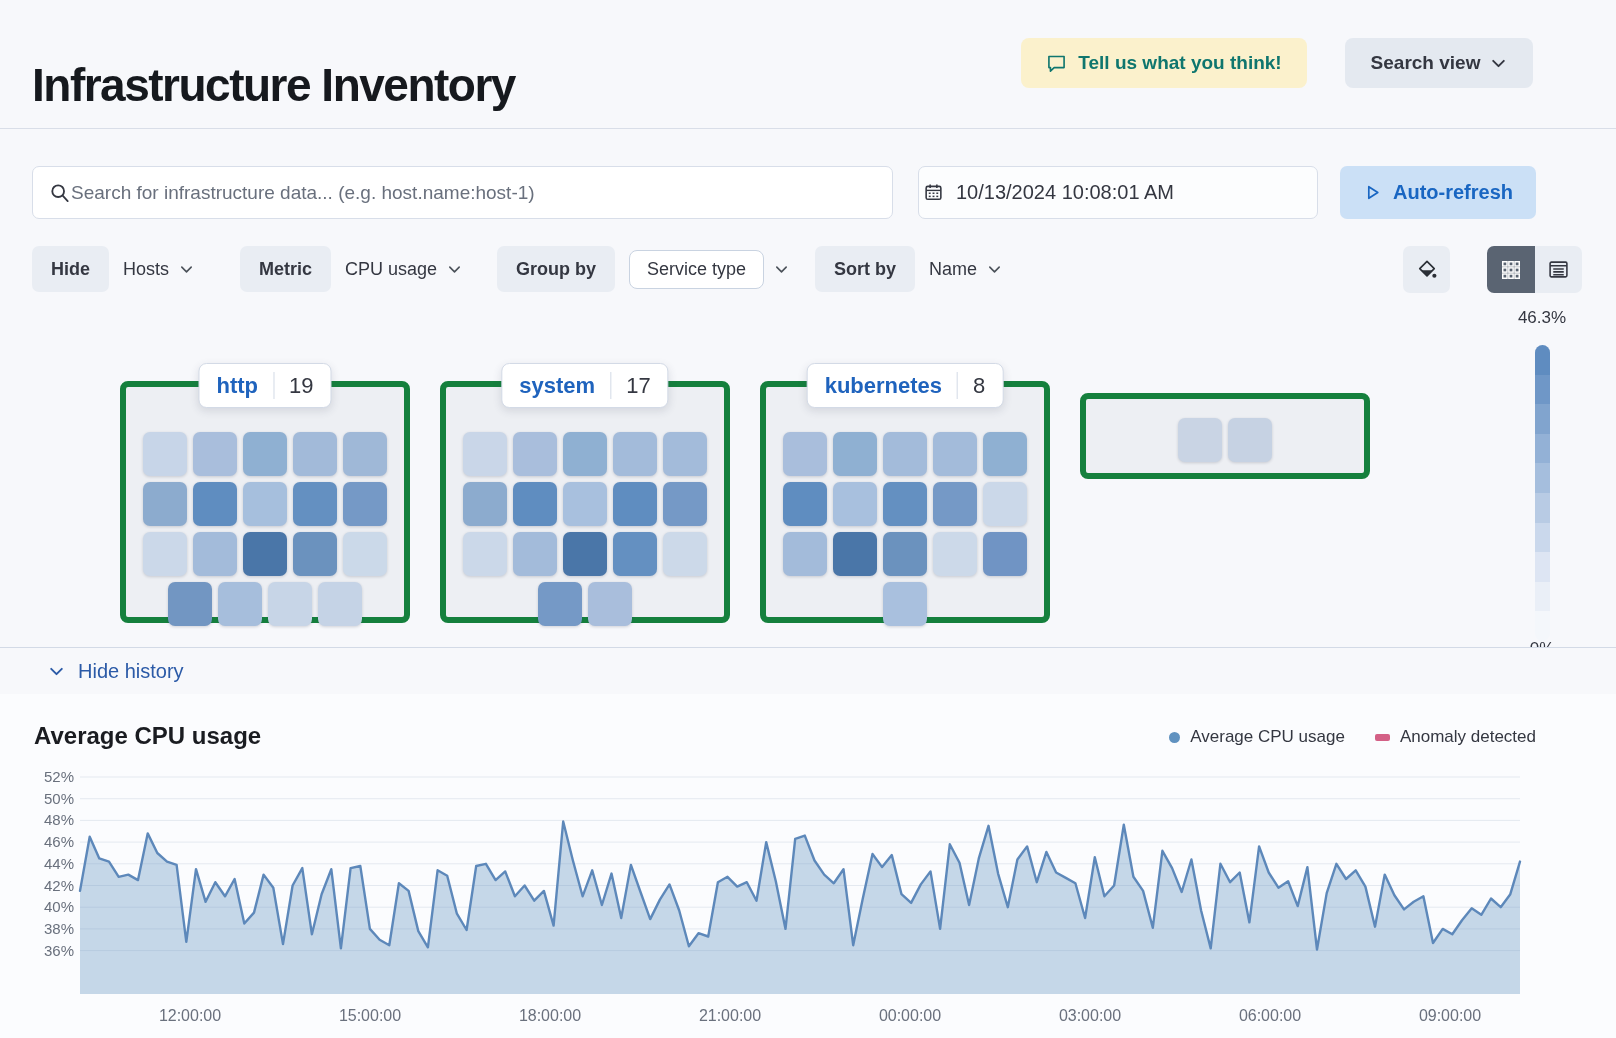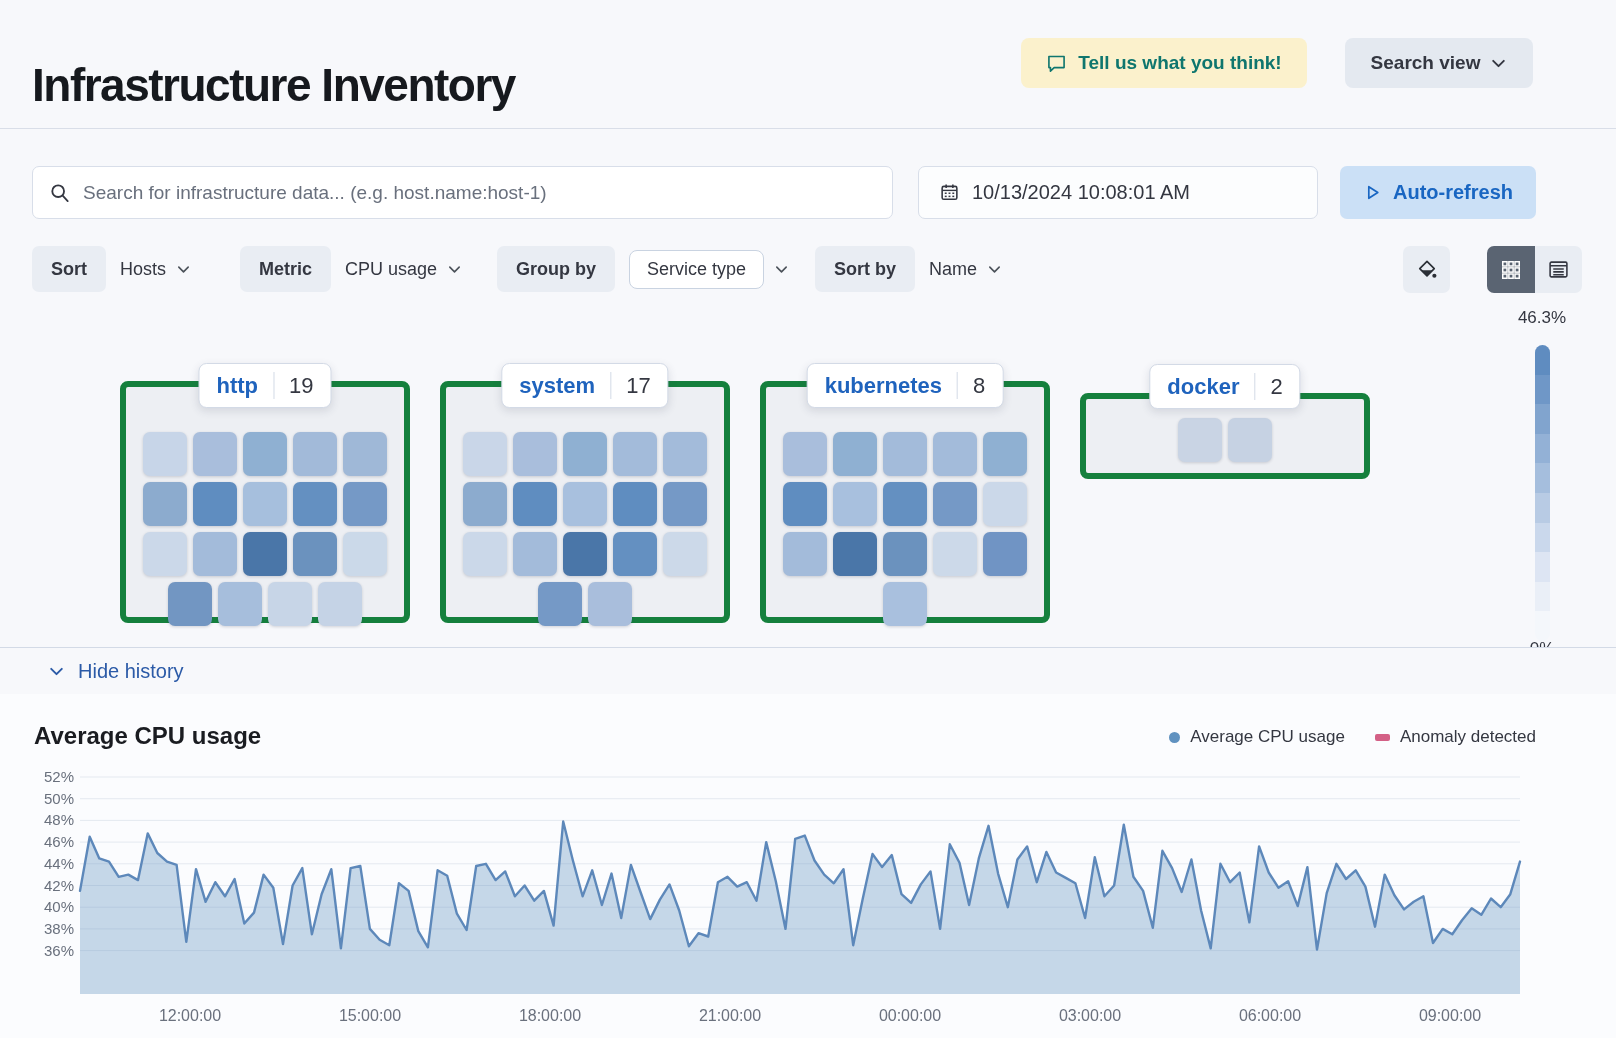--- a/index.html
+++ b/index.html
@@ -10,25 +10,25 @@
   
   .page-title { position:absolute; left:32px; top:34px; font-size:46px; font-weight:800; letter-spacing:-1.5px; color:#16191E;margin-top:24px; }
   .hdr-divider { position:absolute; left:0; top:128px; width:1616px; height:1px; background:#D9DEE8; }
   .feedback-btn { position:absolute; left:1021px; top:38px; width:286px; height:50px; background:#FBF1CC; border-radius:8px;
     display:flex; align-items:center; justify-content:center; gap:11px; color:#0f766e; font-size:19px; font-weight:700; cursor:pointer; }
   .viewsel-btn { position:absolute; left:1345px; top:38px; width:188px; height:50px; background:#E4E9F0; border-radius:8px;
     display:flex; align-items:center; justify-content:center; gap:10px; color:#343741; font-size:19px; font-weight:700; cursor:pointer; }
 
   
   .search-box { position:absolute; left:32px; top:166px; width:861px; height:53px; background:#FFFFFF; border:1px solid #D8DEE9;
-    border-radius:7px; display:flex; align-items:center; padding:0 16px; gap:12px; }
+    border-radius:7px; display:flex; align-items:center; padding:0 16px; gap:0; }
   .search-box input { flex:1; border:none; outline:none; font-size:19px; font-family:"Liberation Sans",sans-serif; color:#343741; background:transparent; }
   .search-box input::placeholder { color:#69707D; }
   .date-box { position:absolute; left:918px; top:166px; width:400px; height:53px; background:#FCFDFE; border:1px solid #D8DEE9;
-    border-radius:7px; display:flex; align-items:center; padding:0 20px; gap:12px; font-size:20px; color:#343741; cursor:pointer; }
+    border-radius:7px; display:flex; align-items:center; padding:0 4px; gap:12px; font-size:20px; color:#343741; cursor:pointer; }
   .autorefresh-btn { position:absolute; left:1340px; top:166px; width:196px; height:53px; background:#CBE0F6; border-radius:7px;
     display:flex; align-items:center; justify-content:center; gap:11px; color:#1966C2; font-size:20px; font-weight:700; cursor:pointer; }
 
   
   .fg { position:absolute; top:246px; height:46px; display:flex; align-items:center; }
   .fg .flabel { height:46px; display:flex; align-items:center; padding:0 19px; background:#E9EDF3; border-radius:7px;
     font-size:18px; font-weight:700; margin-right:14px; }
   .fg .fvalue { font-size:18px; margin-right:10px; cursor:pointer; }
   .fg .fvalue.boxed { background:#fff; border:1px solid #C9D3E1; border-radius:8px; padding:8px 17px; font-weight:500; }
   .fg .chev { color:#4b5159; display:flex; cursor:pointer; }
@@ -133,21 +133,21 @@
 <div class="autorefresh-btn">
   <span style="display:flex">
     <svg width="19" height="19" viewBox="0 0 18 18">
         <path d="M5.5 3.5 L14 9 L5.5 14.5 Z" fill="none" stroke="currentColor" stroke-width="1.6" stroke-linejoin="round"></path>
       </svg>
   </span>
   <span>Auto-refresh</span>
 </div>
 
 <div class="fg" id="fg0">
-  <span class="flabel">Sort</span>
+  <span class="flabel">Hide</span>
   <span class="fvalue">Hosts</span>
   <span class="chev">
       <svg width="15" height="15" viewBox="0 0 16 16">
         <polyline points="3,5.5 8,10.5 13,5.5" fill="none" stroke="currentColor" stroke-width="1.7" stroke-linecap="round" stroke-linejoin="round"></polyline>
       </svg>
     </span>
 </div>
 <div class="fg" id="fg1">
   <span class="flabel">Metric</span>
   <span class="fvalue">CPU usage</span>
@@ -327,25 +327,20 @@
         <div class="cell" style="background: rgb(107, 146, 190);"></div>
         <div class="cell" style="background: rgb(204, 217, 233);"></div>
         <div class="cell" style="background: rgb(112, 148, 196);"></div>
       </div>
       <div class="wrow">
         <div class="cell" style="background: rgb(169, 192, 222);"></div>
       </div>
     </div>
 </div>
 <div class="card" id="card-docker">
-  <div class="chip">
-    <span class="gname">docker</span>
-    <span class="gdiv"></span>
-    <span class="gcount">2</span>
-  </div>
   <div class="rows">
       <div class="wrow">
         <div class="cell" style="background: rgb(201, 212, 228);"></div>
         <div class="cell" style="background: rgb(198, 210, 227);"></div>
       </div>
     </div>
 </div>
 
 <div class="hist-bar">
   <div class="hist-link">

